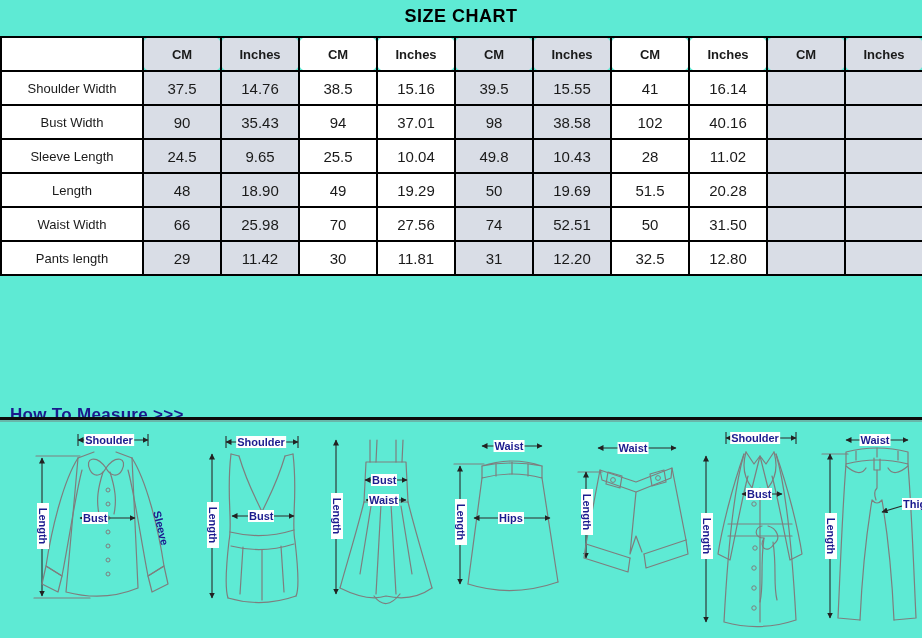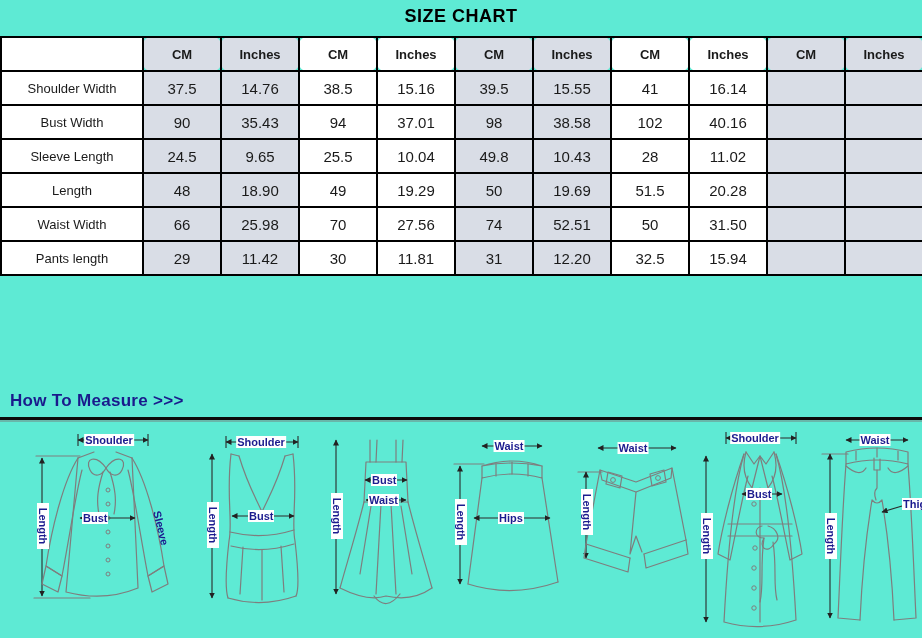--- a/index.html
+++ b/index.html
@@ -10,21 +10,21 @@
   table.size-table{position:absolute;top:36px;left:0;border-collapse:collapse;
                    table-layout:fixed;width:922px;}
   table.size-table td,table.size-table th{border:2px solid #000;text-align:center;
                    vertical-align:middle;padding:0;overflow:hidden;}
   th.size-th{height:42px;font-size:25px;font-weight:bold;color:#fb0007;background:#fff;}
   th.unit-th{height:32px;font-size:13px;font-weight:bold;color:#1a1a1a;background:#fff;border-radius:8px;}
   td.row-label{height:32px;font-size:13px;font-weight:normal;background:#fff;}
   td.val{height:32px;font-size:15px;background:#fff;}
   .shaded{background:#d9dde6 !important;}
   .corner{background:#fff;}
-  .measure-heading{position:absolute;left:10px;top:391px;font-size:17px;font-weight:bold;
+  .measure-heading{position:absolute;left:10px;top:405px;font-size:17px;font-weight:bold;
                    color:#1a1a8c;letter-spacing:.3px;}
   .divider{position:absolute;left:0;top:417px;width:922px;height:3px;background:#0c0c0c;
            box-shadow:0 2px 0 rgba(120,120,120,.45);}
   .figures{position:absolute;left:12px;top:426px;width:922px;height:212px;}
   .fig{position:absolute;top:0;height:212px;}
   .fig svg{position:absolute;left:0;top:0;}
   .mlabel{position:absolute;font-size:11px;font-weight:bold;color:#1b1b8e;
           background:#fff;line-height:12px;padding:0 1px;white-space:nowrap;}
   .mlabel.center{left:50%;transform:translateX(-50%);}
   .mlabel.rot{width:44px;text-align:center;transform:rotate(90deg);background:#fff;}
@@ -137,21 +137,21 @@
         </tr>
         <tr>
           <td class="row-label">Pants length</td>
           <td class="val shaded">29</td>
           <td class="val shaded">11.42</td>
           <td class="val">30</td>
           <td class="val">11.81</td>
           <td class="val shaded">31</td>
           <td class="val shaded">12.20</td>
           <td class="val">32.5</td>
-          <td class="val">15.94</td>
+          <td class="val">12.80</td>
           <td class="val shaded"></td>
           <td class="val shaded"></td>
         </tr>
       </tbody>
   </table>
 
   <div class="measure-heading">
     <span>How To Measure</span>
     <span>&gt;&gt;&gt;</span>
   </div>

